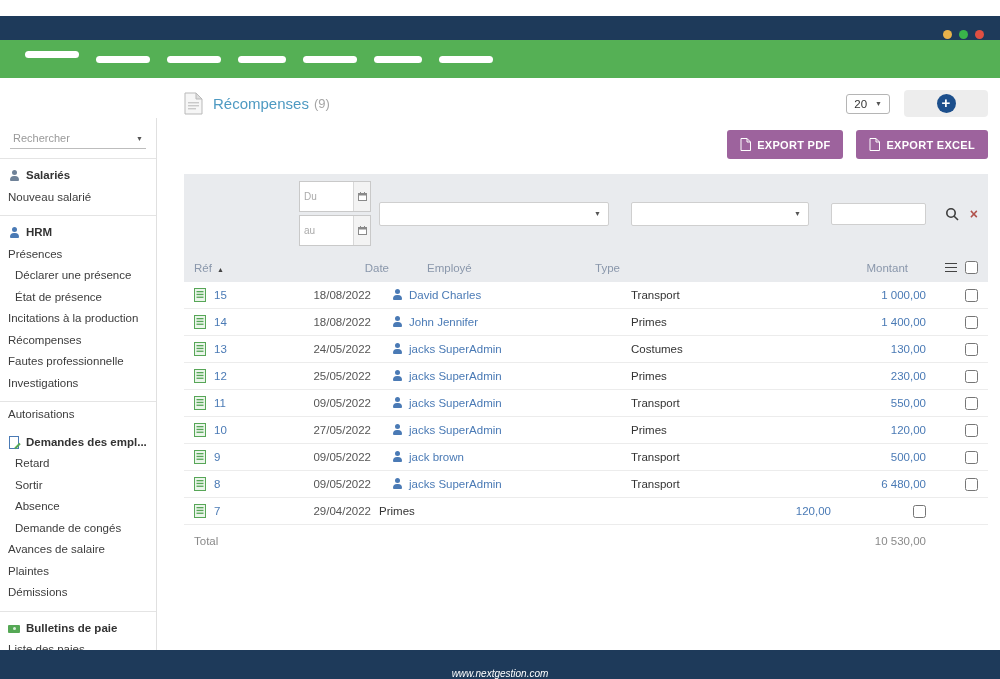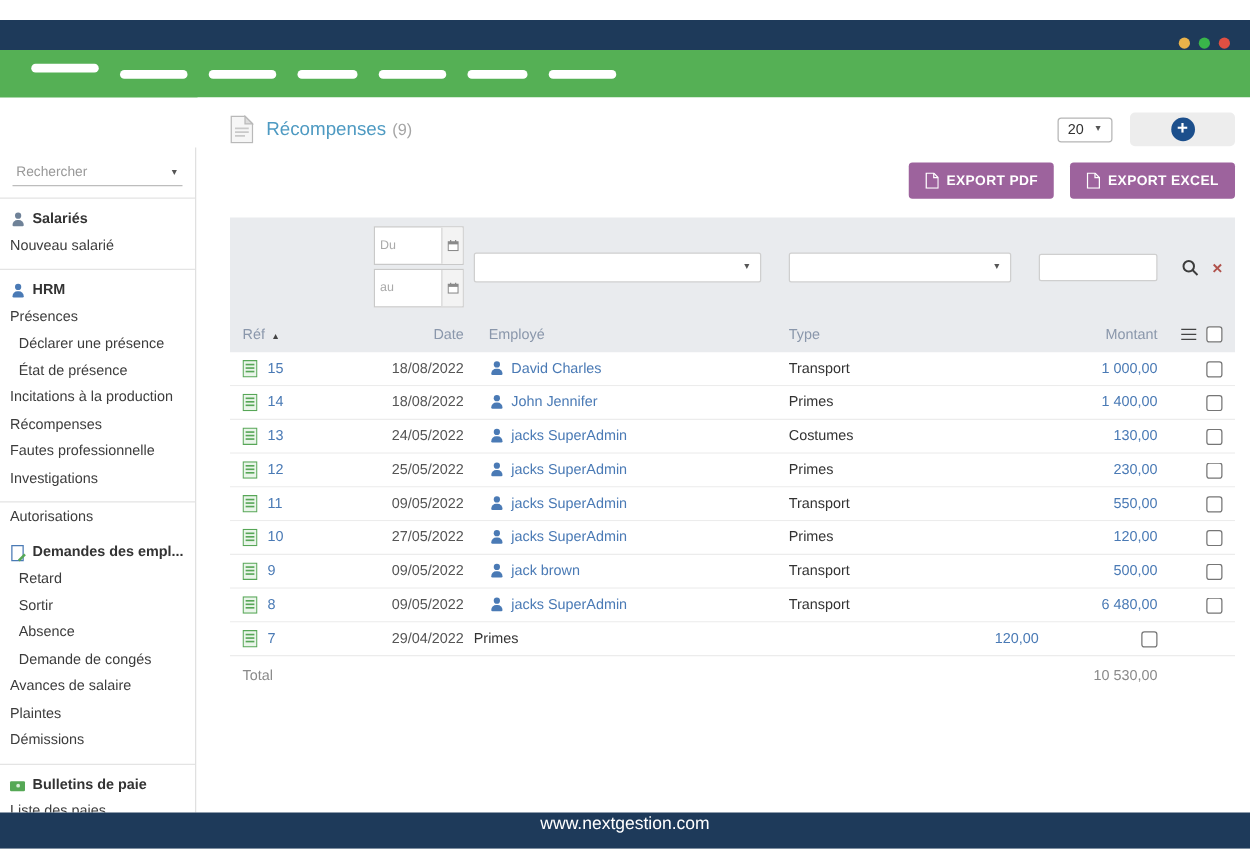--- a/index.html
+++ b/index.html
@@ -64,21 +64,21 @@
   .date-input-wrap { display:flex; border:1px solid #c9c9c9; background:#fff; width:72px; height:31px; }
   .date-input { border:none; outline:none; width:53px; font-size:10px; padding:0 4px; color:#555; font-family:inherit; background:transparent; }
   .date-input::placeholder { color:#aaa; }
   .cal-btn { width:17px; background:#f3f3f3; border-left:1px solid #d8d8d8; display:flex; align-items:center; justify-content:center; cursor:pointer; }
   .filter-select { height:24px; background:#fff; border:1px solid #cfcfcf; border-radius:2px; flex:1; margin-right:22px; display:flex; align-items:center; justify-content:flex-end; padding:0 7px; cursor:pointer; }
   .filter-input { height:22px; border:1px solid #cfcfcf; border-radius:2px; width:100%; font-family:inherit; padding:0 5px; font-size:11px; outline:none; }
   .filter-actions { justify-content:flex-end; gap:11px; }
   .search-btn { display:flex; cursor:pointer; }
   .clear-x { color:#b0524c; font-size:14px; font-weight:bold; line-height:1; cursor:pointer; }
 
-  .header-row { background:#e9ebee; padding:9px 10px 8px; color:#8a97ab; font-size:11.5px; }
+  .header-row { background:#e9ebee; padding:9px 10px 8px; color:#8a97ab; font-size:11.5px;gap:18px; }
   .h-ref { display:flex; gap:5px; align-items:baseline; cursor:pointer; }
   .sort-arrow { color:#444; font-size:7px; }
   .h-date, .h-amount { text-align:right; cursor:pointer; }
   .h-date { padding-right:8px; }
   .h-emp { padding-left:12px; cursor:pointer; }
   .h-type { cursor:pointer; }
   .h-controls { display:flex; justify-content:flex-end; align-items:center; gap:8px; }
   .list-icon { width:12px; height:9px; border-top:1.5px solid #444; border-bottom:1.5px solid #444; position:relative; cursor:pointer; }
   .list-icon::before { content:""; position:absolute; left:0; right:0; top:2.6px; height:1.5px; background:#444; }
   input[type="checkbox"] { width:13px; height:13px; margin:0; cursor:pointer; }
@@ -93,21 +93,21 @@
   .pi { width:12px; height:12px; position:relative; flex:0 0 12px; color:var(--link-blue,#4a7ab5); }
   .pi::before { content:""; position:absolute; top:0; left:3.5px; width:5px; height:5px; border-radius:50%; background:currentColor; }
   .pi::after { content:""; position:absolute; bottom:1px; left:1.5px; width:9px; height:5px; border-radius:4px 4px 1px 1px; background:currentColor; }
   .c-type { color:#333; }
   .c-amount { text-align:right; color:var(--link-blue,#4a7ab5); }
   .c-check { display:flex; justify-content:flex-end; }
   .total-row { padding:10px 10px; color:#8a8a8a; font-size:11.5px; }
   .total-row .c-amount { color:#8a8a8a; }
 
   
-  .footer { position:absolute; left:0; right:0; bottom:0; height:29px; background:var(--navy,#1e3a5a); color:#fff; font-size:14px; display:flex; align-items:flex-start; justify-content:center; }
+  .footer { position:absolute; left:0; right:0; bottom:0; height:29px; background:var(--navy,#1e3a5a); color:#fff; font-size:10px; display:flex; align-items:flex-end; justify-content:center;font-style:italic; }
 </style>
 </head>
 <body>
 
 <div class="screen">
 
   <header class="topbar">
     <div class="brand-tab">NextGestion</div>
     <div class="active-tab"></div>
     <div class="window-dots">

